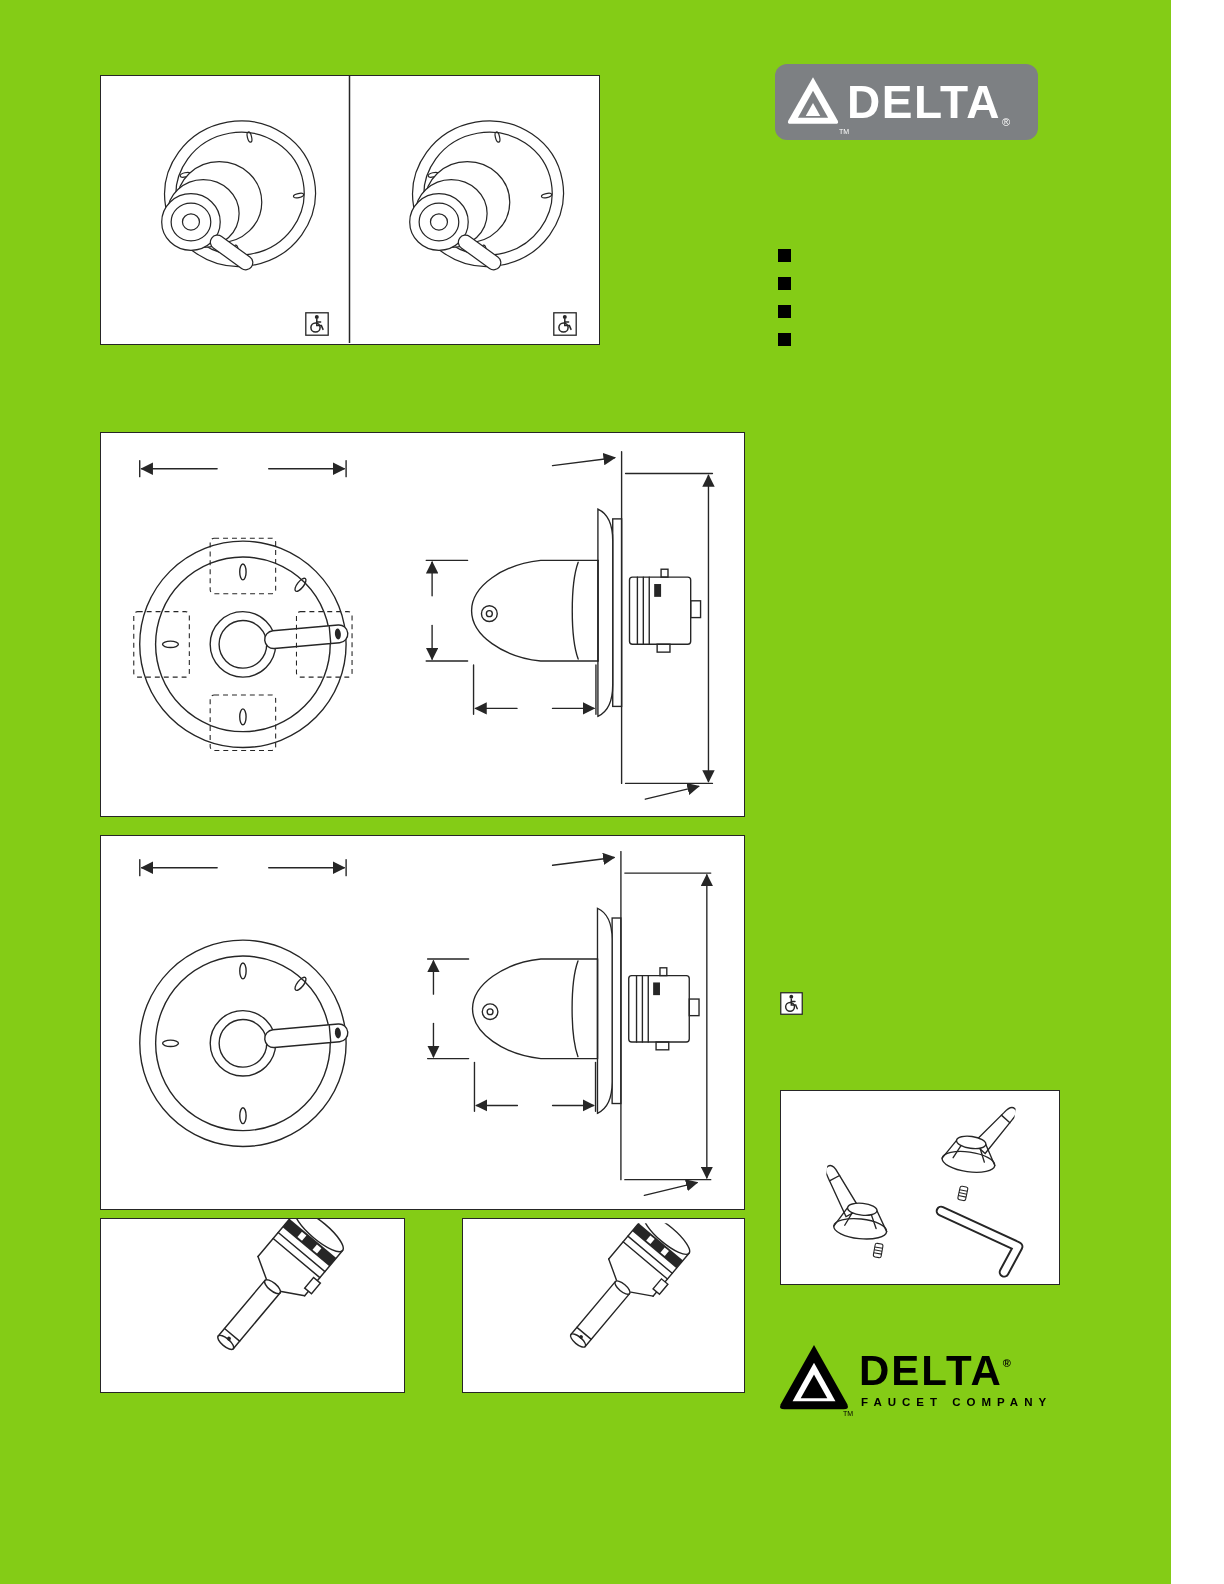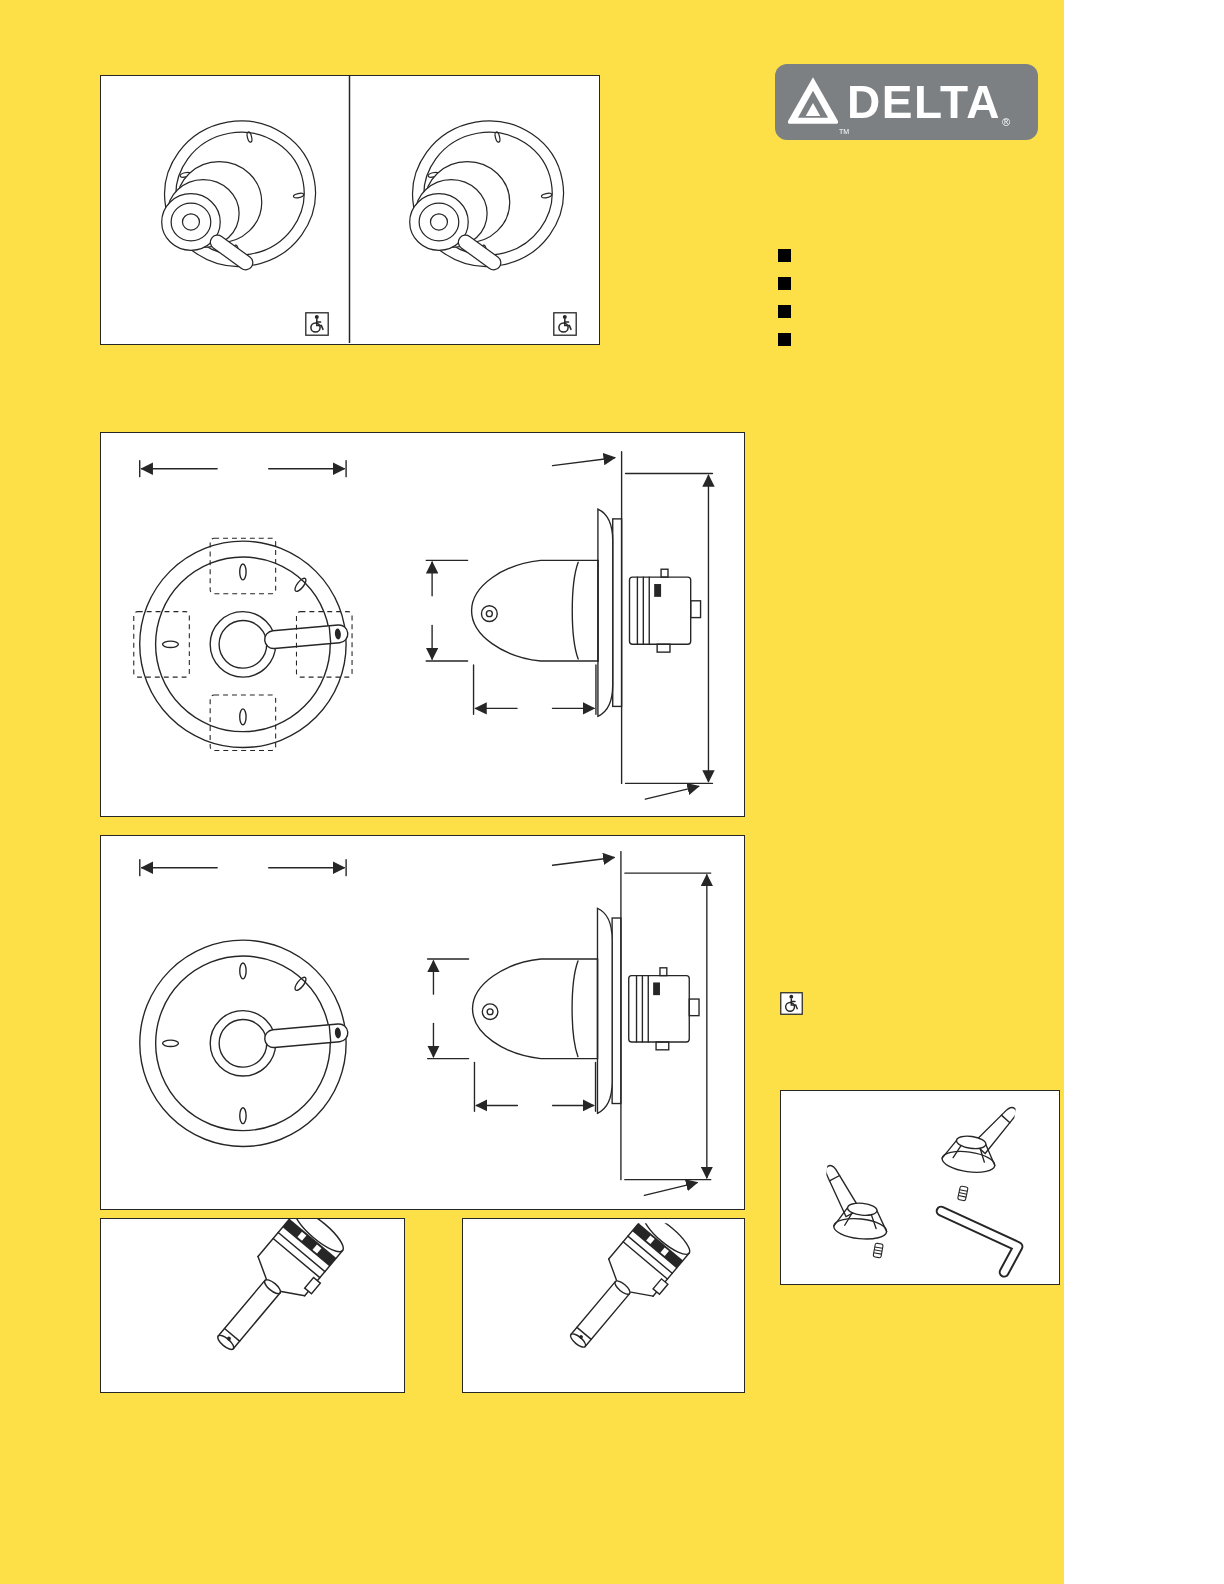--- a/index.html
+++ b/index.html
@@ -1,17 +1,17 @@
 <!DOCTYPE html>
 <html><head>
 <meta charset="utf-8">
 <style>
   html,body{margin:0;padding:0;background:#ffffff;}
-  #page{position:relative;width:1064px;height:1584px;background:#fde047;
-        font-family:"Liberation Sans",sans-serif;overflow:hidden;color:#262626;}
+  #page{position:relative;width:1152px;height:1584px;background:#84cc16;
+        font-family:"Liberation Sans",sans-serif;overflow:hidden;color:#262626;padding-left:19px;}
   .abs{position:absolute;}
   .panel{position:absolute;border:1.6px solid #262626;background:#fff;box-sizing:border-box;overflow:hidden;}
   .bullet{width:13px;height:13px;background:#000;}
   #bullet-list{position:absolute;left:778px;top:249px;display:flex;flex-direction:column;gap:15px;}
   #top-badge{position:absolute;left:775px;top:64px;width:263px;height:76px;background:#7d8083;
              border-radius:12px;display:flex;align-items:center;padding:0 10px;box-sizing:border-box;}
   .delta-top-text{color:#fff;font-weight:bold;font-size:46px;letter-spacing:1.5px;line-height:1;margin-left:6px;white-space:nowrap;}
   .reg-top{color:#fff;font-size:11px;align-self:flex-end;margin-bottom:12px;margin-left:1px;}
   .tm{font-size:7px;position:absolute;}
   #top-badge .tm{color:#fff;left:64px;bottom:5px;}
@@ -253,14 +253,24 @@
     <svg width="302" height="172" viewBox="0 0 300 175">
       <use href="#sym-cart" width="300" height="175"></use>
     </svg>
   </div>
   <div class="panel" style="left:462px;top:1218px;width:283px;height:175px">
     <svg width="280" height="172" viewBox="0 0 300 175">
       <use href="#sym-cart" width="300" height="175"></use>
     </svg>
   </div>
 
+  <div id="bottom-logo">
+    <svg class="emblem" width="74" height="74" viewBox="0 0 100 100">
+      <use href="#sym-tri-bot" width="100" height="100"></use>
+    </svg>
+    <span class="tm">TM</span>
+    <div class="delta-bot-text">
+      <span>DELTA</span><span class="reg-bot">®</span>
+    </div>
+    <div class="subtitle">FAUCET COMPANY</div>
+  </div>
 
 </div>
 
 </body></html>

